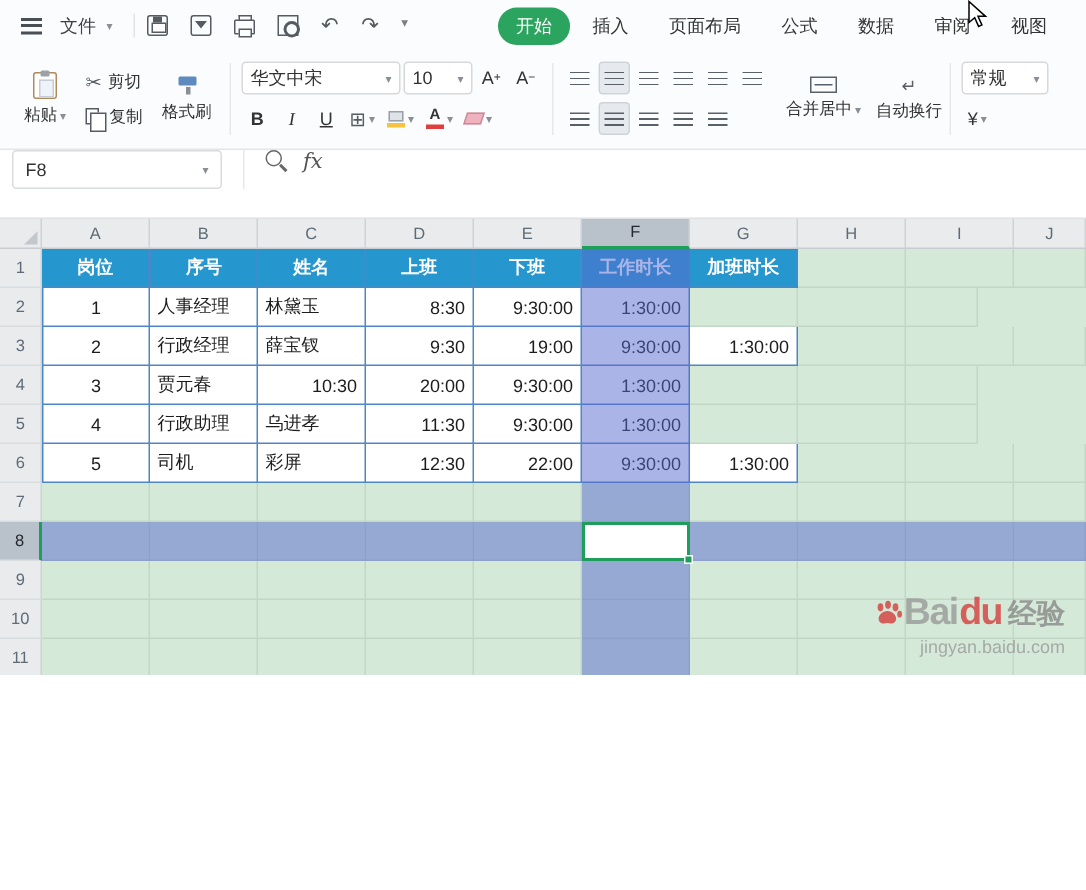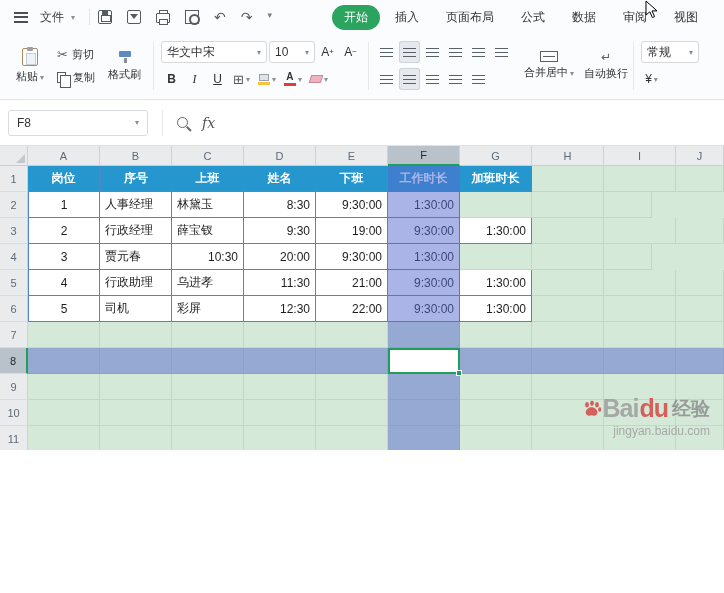--- a/index.html
+++ b/index.html
@@ -64,21 +64,21 @@
   .aletter{font-size:10px;font-weight:bold;color:#333}
   .fillbox{width:10px;height:7px;background:#dfe3e8;border:1px solid #9aa1a9}
   .cbar{width:12px;height:3px}.cbar.y{background:#f6c33c}.cbar.r{background:#e23d3d}
   .ic-eraser{width:12px;height:8px;background:#efb3c0;border:1px solid #c98a9b;transform:skewX(-18deg);display:inline-block}
   .ic-lines{width:13px;height:9px;background:repeating-linear-gradient(to bottom,#5a6068 0 1px,transparent 1px 4px);display:inline-block}
   .ic-merge{width:18px;height:11px;border:1px solid #5a6068;position:relative}
   .ic-merge::after{content:"";position:absolute;left:2px;right:2px;top:4px;border-top:1px solid #5a6068}
   .ic-wrap{font-size:12px;color:#5a6068;line-height:12px}
 
   
-  .fbar{height:46px;display:flex;align-items:center;background:#fff;border-bottom:1px solid #dfe1e4;padding-left:8px}
+  .fbar{height:46px;display:flex;align-items:flex-start;background:#fff;border-bottom:1px solid #dfe1e4;padding-left:8px}
   .namebox{width:140px;height:26px;border:1px solid #d9dbde;border-radius:3px;display:flex;align-items:center;justify-content:space-between;padding:0 8px;color:#333;background:#fff}
   .vsep2{width:1px;height:26px;background:#e6e8ea;margin:0 14px}
   .ic-zoom{width:11px;height:11px;border:1.5px solid #666;border-radius:50%;position:relative;display:inline-block;flex:none}
   .ic-zoom::after{content:"";position:absolute;width:6px;height:1.5px;background:#666;right:-5px;bottom:-2px;transform:rotate(45deg)}
   .fx{font-style:italic;font-family:"DejaVu Serif","Liberation Serif",serif;color:#555;margin:0 12px 0 14px;font-size:14px}
   .finput{flex:1;height:100%}
 
   
   #sheet{position:relative;height:447px;background:#d5e9d8;overflow:hidden}
   .chrow{display:flex;height:20px}
@@ -298,22 +298,22 @@
         <div class="colh sel" style="width: 72px;">F</div>
         <div class="colh" style="width: 72px;">G</div>
         <div class="colh" style="width: 72px;">H</div>
         <div class="colh" style="width: 72px;">I</div>
         <div class="colh" style="width: 48px;">J</div>
       </div>
       <div class="srow">
         <div class="rowh">1</div>
         <div class="cell thead" style="width: 72px;">岗位</div>
         <div class="cell thead first" style="width: 72px;">序号</div>
+        <div class="cell thead" style="width: 72px;">姓名</div>
         <div class="cell thead" style="width: 72px;">上班</div>
-        <div class="cell thead" style="width: 72px;">姓名</div>
         <div class="cell thead" style="width: 72px;">下班</div>
         <div class="cell thead" style="width: 72px;">工作时长</div>
         <div class="cell thead" style="width: 72px;">加班时长</div>
         <div class="cell" style="width: 72px;"></div>
         <div class="cell" style="width: 72px;"></div>
         <div class="cell" style="width: 48px;"></div>
       </div>
       <div class="srow">
         <div class="rowh">2</div>
         <div class="cell tdata first c" style="width: 72px;">1</div>
@@ -350,21 +350,20 @@
         <div class="cell" style="width: 72px;"></div>
         <div class="cell" style="width: 72px;"></div>
         <div class="cell" style="width: 48px;"></div>
       </div>
       <div class="srow">
         <div class="rowh">5</div>
         <div class="cell tdata first c" style="width: 72px;">4</div>
         <div class="cell tdata l" style="width: 72px;">行政助理</div>
         <div class="cell tdata l" style="width: 72px;">乌进孝</div>
         <div class="cell tdata r" style="width: 72px;">11:30</div>
-        <div class="cell tdata r" style="width: 72px;">21:00</div>
         <div class="cell tdata r" style="width: 72px;">9:30:00</div>
         <div class="cell tdata r" style="width: 72px;">1:30:00</div>
         <div class="cell" style="width: 72px;"></div>
         <div class="cell" style="width: 72px;"></div>
         <div class="cell" style="width: 48px;"></div>
       </div>
       <div class="srow">
         <div class="rowh">6</div>
         <div class="cell tdata first c" style="width: 72px;">5</div>
         <div class="cell tdata l" style="width: 72px;">司机</div>

